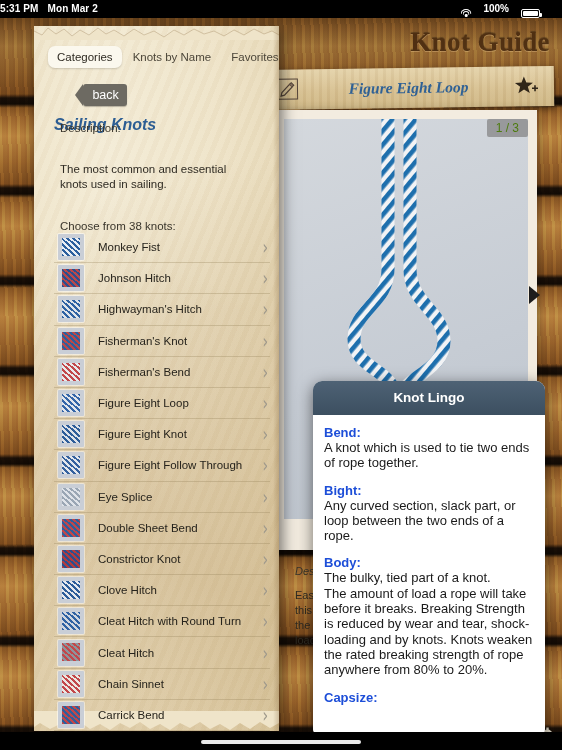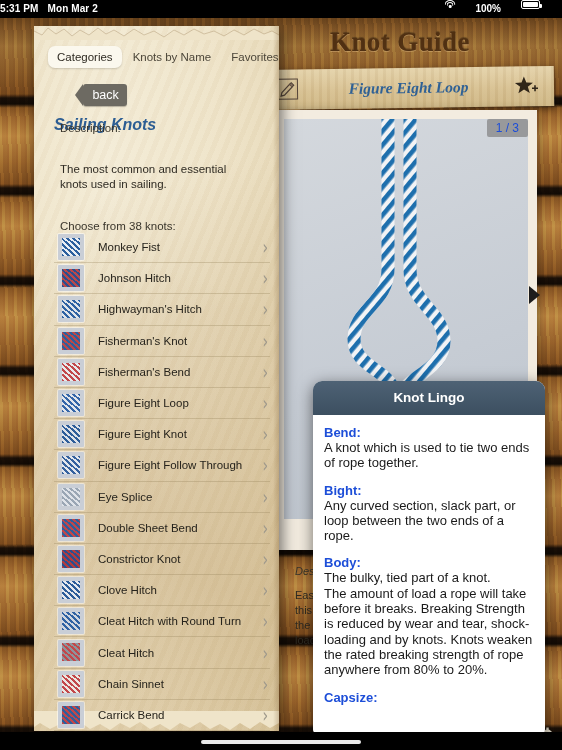--- a/index.html
+++ b/index.html
@@ -11,21 +11,21 @@
   }
   #screen { position:absolute; inset:0; width:562px; height:750px; background:#000; overflow:hidden; }
 
   
   .statusbar {
     position:absolute; left:0; top:0; width:562px; height:18px;
     background:#000; color:#fff; font-size:10px; line-height:18px;
     display:flex; align-items:center; z-index:60;
   }
   .sb-left { display:flex; gap:9px; font-weight:bold; letter-spacing:.1px;}
-  .sb-right { margin-left:auto; padding-right:22px; display:flex; align-items:flex-start; gap:20px; font-weight:bold;}
+  .sb-right { margin-left:auto; padding-right:22px; display:flex; align-items:flex-end; gap:12px; font-weight:bold;}
   .wifi-ico { display:inline-block; width:11px; height:9px; position:relative; }
   .wifi-ico i { position:absolute; left:50%; transform:translateX(-50%); border:1.2px solid #fff; border-bottom:none;
      border-radius:50% 50% 0 0 / 100% 100% 0 0; }
   .wifi-ico i:nth-child(1){ width:11px; height:5px; top:0; }
   .wifi-ico i:nth-child(2){ width:7px; height:3.5px; top:2.2px; }
   .wifi-ico i:nth-child(3){ width:2.6px; height:2.6px; top:5px; background:#fff; border:none; border-radius:50%;}
   .batt { width:19px; height:9px; border:1px solid #fff; border-radius:2px; position:relative;}
   .batt:after{ content:""; position:absolute; right:-3px; top:2.5px; width:1.8px; height:4px; background:#fff; border-radius:0 1px 1px 0;}
   .batt span{ position:absolute; inset:1px; background:#fff; border-radius:1px; display:block;}
 
@@ -44,21 +44,21 @@
     content:""; position:absolute; inset:0;
     background:
       repeating-linear-gradient(88deg, rgba(70,40,12,.16) 0 2px, rgba(255,220,160,.10) 2px 5px, rgba(80,48,16,.12) 5px 9px);
     mix-blend-mode:overlay; pointer-events:none;
   }
 
   
   .app-title {
     position:absolute; left:330px; top:4px; width:220px; height:40px;
     font-family:"Liberation Serif", serif; font-weight:bold; font-size:27px;
-    color:#4b2c10; text-align:left; line-height:40px;
+    color:#4b2c10; text-align:right; line-height:40px;
     text-shadow:0 1px 0 rgba(255,225,170,.32), 0 -1px 1px rgba(0,0,0,.35);
     opacity:.92; letter-spacing:.4px; z-index:5;
   }
 
   
   .paper {
     position:absolute; left:5px; top:8px; width:245px; height:705px;
     background:
       radial-gradient(ellipse at 30% 18%, #f4ecd7 0%, #efe4c9 45%, #e7d9b8 78%, #dccba4 100%);
     box-shadow:3px 3px 14px rgba(0,0,0,.55);
@@ -160,21 +160,21 @@
     position:absolute; left:19px; top:92px; width:262px; height:440px;
     background:#f3ece0; box-shadow:0 3px 10px rgba(0,0,0,.45);
   }
   .photo{
     position:absolute; left:9px; top:9px; width:244px; height:400px;
     background:linear-gradient(160deg,#d4d8dd,#c6ccd4 60%,#bdc4cd);
     overflow:hidden;
   }
   .pagecount{
     position:absolute; right:9px; top:9px; padding:2px 9px;
-    background:rgba(130,130,130,.72); color:#1d4ed8; font-size:12px; border-radius:2px;
+    background:rgba(130,130,130,.72); color:#4d7c0f; font-size:12px; border-radius:2px;
     z-index:4;
   }
   .nav-arrow{
     position:absolute; right:-3px; top:176px; width:0; height:0;
     border-top:9px solid transparent; border-bottom:9px solid transparent; border-left:11px solid #1d1d1d;
     z-index:5;
   }
   .desc2-label{
     position:absolute; left:20px; top:455px; font-style:italic; font-size:11px; color:#3a362c; z-index:3;
   }

